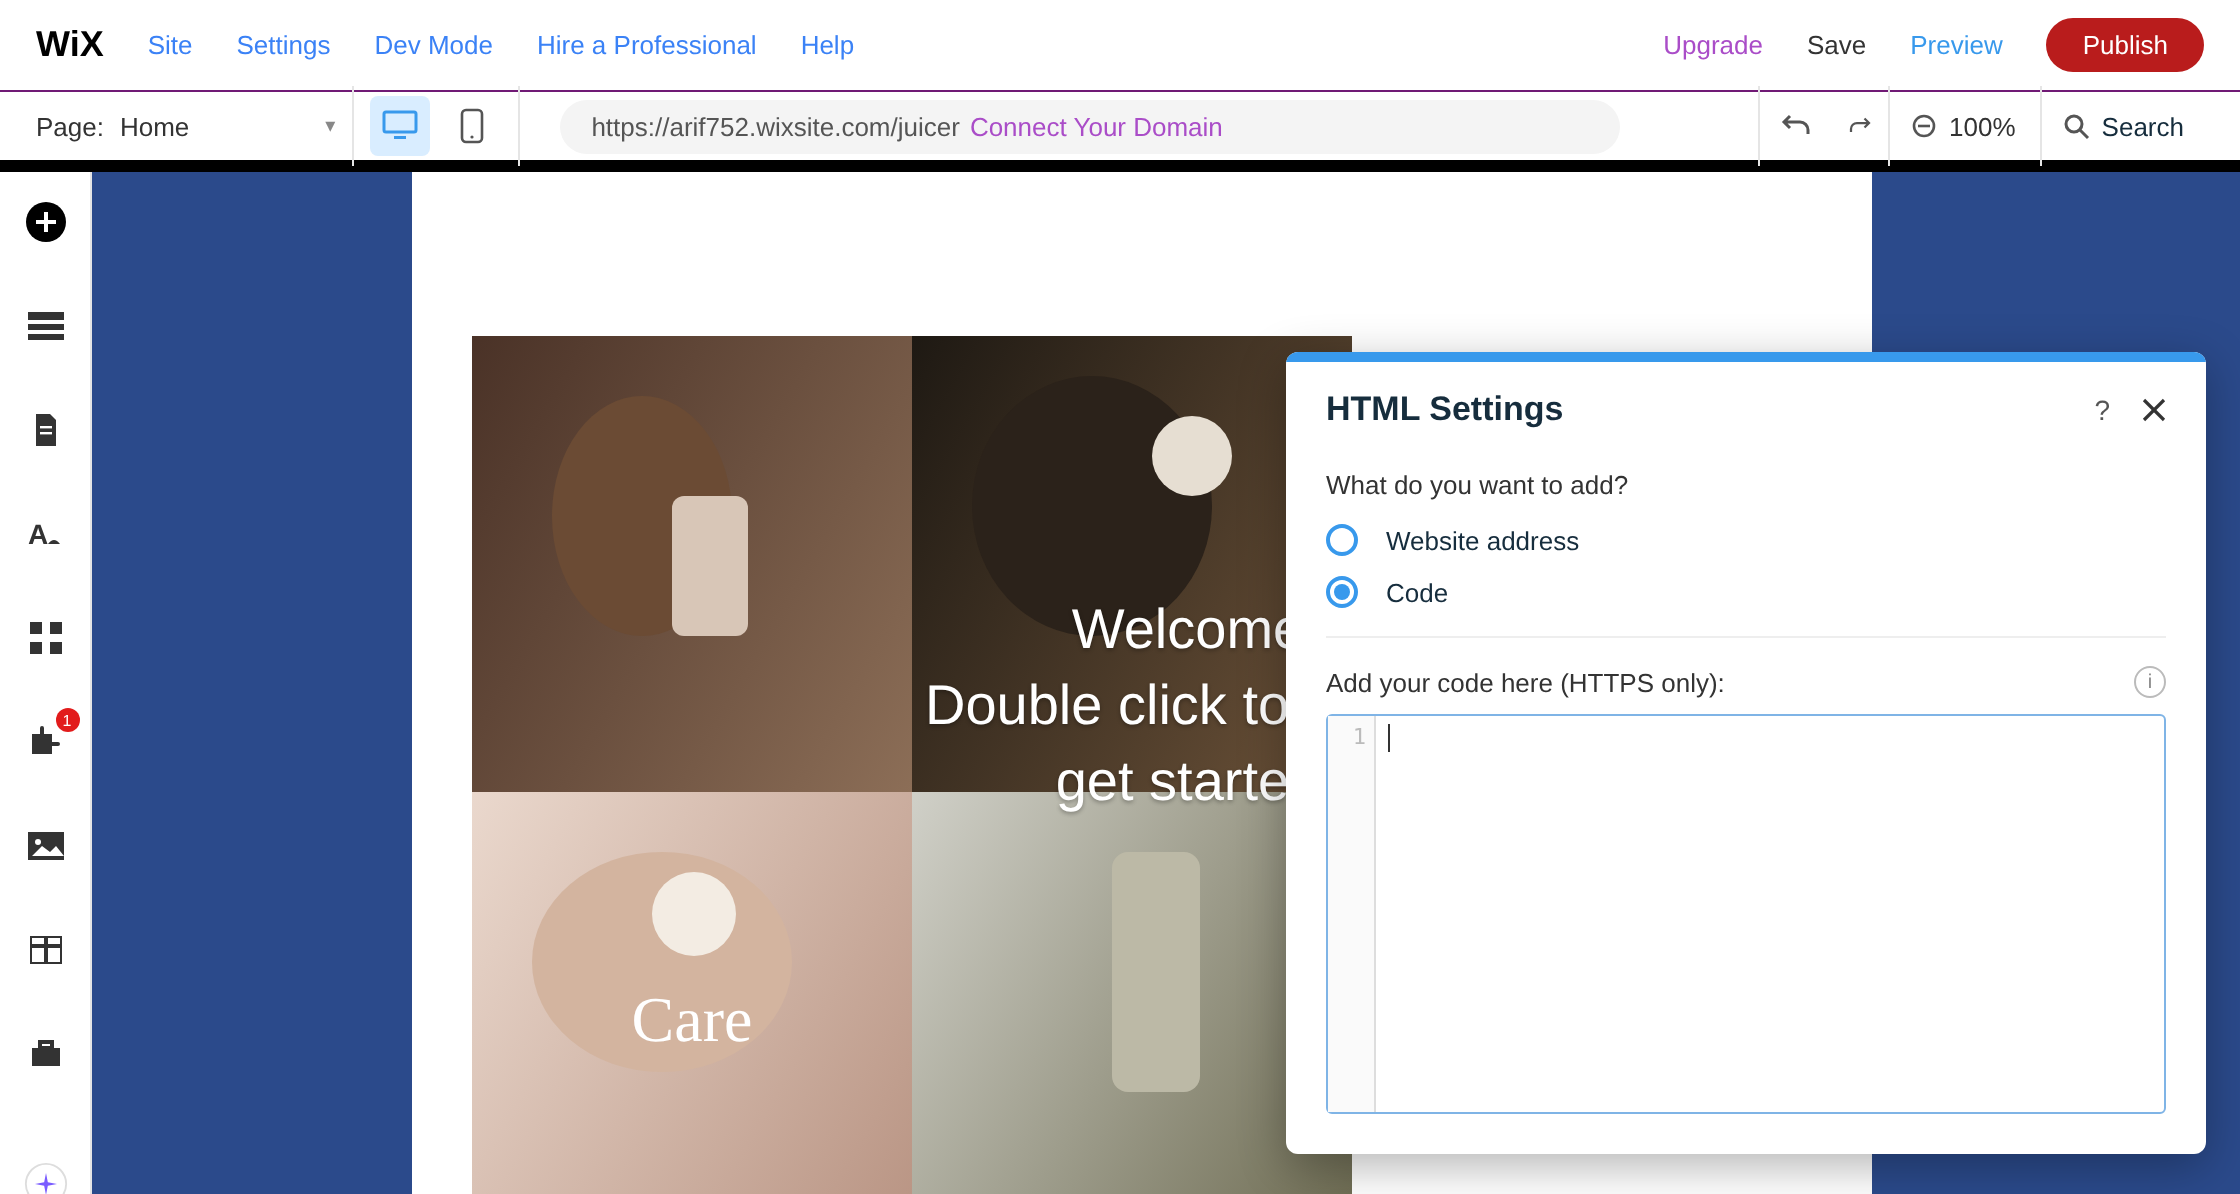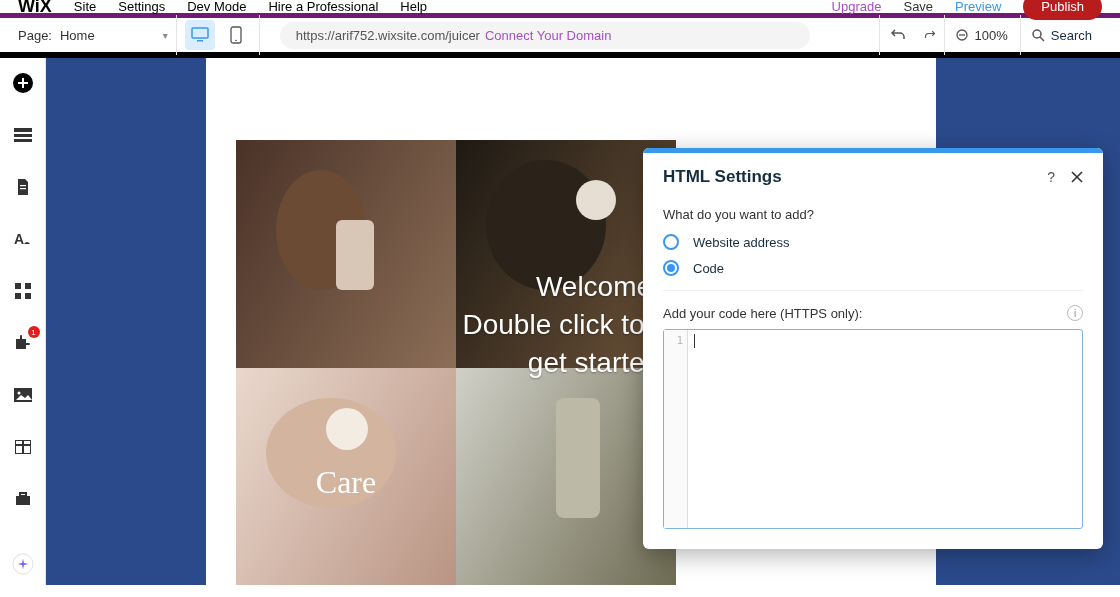--- a/index.html
+++ b/index.html
@@ -1,22 +1,22 @@
 <!DOCTYPE html>
 <html><head>
 <meta charset="utf-8">
 <style>
   * { box-sizing: border-box; margin: 0; padding: 0; }
   body { font-family: Arial, Helvetica, sans-serif; width: 1120px; height: 597px; overflow: hidden; font-size: 14px; color: #162d3d; }
   
   
-  .topbar { height: 18px; border-bottom: 5px solid #701a75; display: flex; align-items: center; padding: 2px 18px; justify-content: space-between; }
+  .topbar { height: 46px; border-bottom: 1px solid #701a75; display: flex; align-items: center; padding: 2px 18px; justify-content: space-between; }
   .topbar-left { display: flex; align-items: center; gap: 22px; }
   .logo { font-weight: 900; font-size: 18px; letter-spacing: 0px; color: #000; }
-  .menu-item { font-size: 13px; color: #000000; cursor: pointer; }
+  .menu-item { font-size: 13px; color: #3b82f6; cursor: pointer; }
   .topbar-right { display: flex; align-items: center; gap: 22px; }
   .upgrade { color: #aa4dc8; font-size: 13px; cursor: pointer; }
   .save { color: #333; font-size: 13px; cursor: pointer; }
   .preview { color: #3899ec; font-size: 13px; cursor: pointer; }
   .publish-btn { background: #b91c1c; color: #fff; border-radius: 16px; padding: 6px 18px; font-size: 13px; cursor: pointer; border: none; }
 
   
   .toolbar2 { height: 40px; border-bottom: 6px solid #000000; display: flex; align-items: center; position: relative; }
   .page-label { font-size: 13px; color: #333; margin-left: 18px; }
   .page-select { margin-left: 8px; font-size: 13px; color: #333; display: flex; align-items: center; gap: 68px; }

